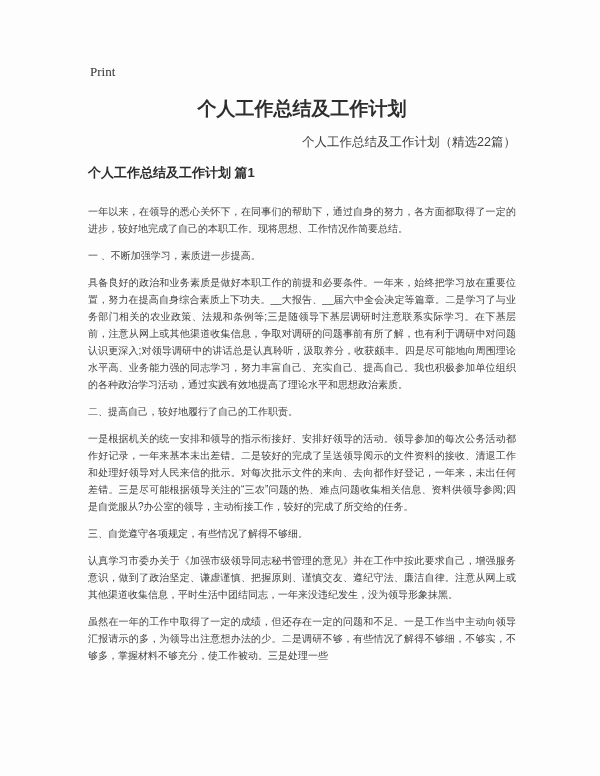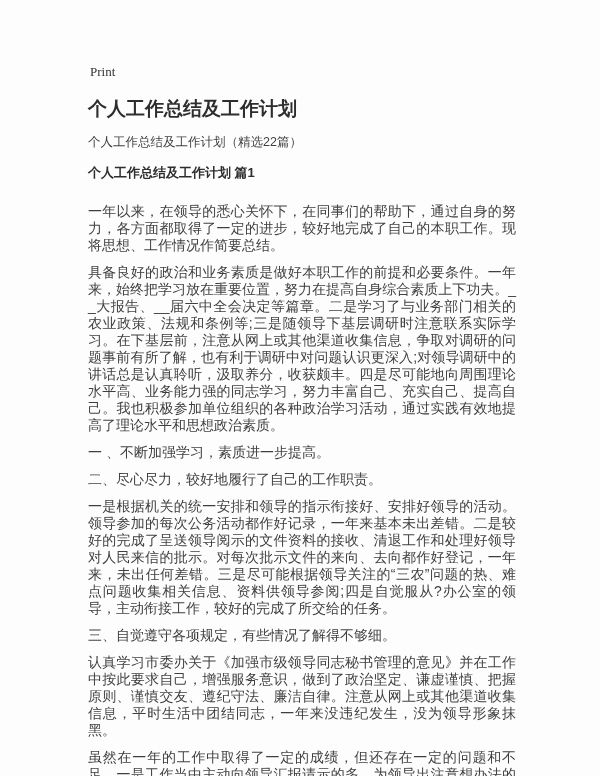--- a/index.html
+++ b/index.html
@@ -20,39 +20,40 @@
   .print-link {
     font-family: "Liberation Serif", serif;
     font-size: 13px;
     color: #333333;
     margin: 0 0 16px 2px;
   }
   .doc-title {
     font-size: 19px;
     font-weight: bold;
     color: #2e2e2e;
-    text-align: left;
+    text-align: center;
     margin: 0 0 12px 0;
     line-height: 26px;
   }
   .doc-subtitle {
     font-size: 12.5px;
     color: #3f3f3f;
     margin: 0 0 13px 0;
     line-height: 17px;
+    text-align: right;
   }
   .doc-heading {
     font-size: 13px;
     font-weight: bold;
     color: #2e2e2e;
     margin: 0 0 22px 0;
     line-height: 17px;
   }
   .doc-body p {
-    font-size: 14px;
+    font-size: 10px;
     color: #3f3f3f;
     line-height: 17px;
     margin: 0 0 10px 0;
     text-align: justify;
     word-break: break-all;
   }
 </style>
 </head>
 <body>
 
@@ -60,21 +61,21 @@
   <div class="print-link">Print</div>
 
   <h1 class="doc-title">个人工作总结及工作计划</h1>
 
   <div class="doc-subtitle">个人工作总结及工作计划（精选22篇）</div>
 
   <h2 class="doc-heading">个人工作总结及工作计划 篇1</h2>
 
   <div class="doc-body" id="doc-body">
       <p>一年以来，在领导的悉心关怀下，在同事们的帮助下，通过自身的努力，各方面都取得了一定的进步，较好地完成了自己的本职工作。现将思想、工作情况作简要总结。</p>
+      <p>一 、不断加强学习，素质进一步提高。</p>
       <p>具备良好的政治和业务素质是做好本职工作的前提和必要条件。一年来，始终把学习放在重要位置，努力在提高自身综合素质上下功夫。__大报告、__届六中全会决定等篇章。二是学习了与业务部门相关的农业政策、法规和条例等;三是随领导下基层调研时注意联系实际学习。在下基层前，注意从网上或其他渠道收集信息，争取对调研的问题事前有所了解，也有利于调研中对问题认识更深入;对领导调研中的讲话总是认真聆听，汲取养分，收获颇丰。四是尽可能地向周围理论水平高、业务能力强的同志学习，努力丰富自己、充实自己、提高自己。我也积极参加单位组织的各种政治学习活动，通过实践有效地提高了理论水平和思想政治素质。</p>
-      <p>一 、不断加强学习，素质进一步提高。</p>
-      <p>二、尽心尽力，较好地履行了自己的工作职责。</p>
+      <p>二、提高自己，较好地履行了自己的工作职责。</p>
       <p>一是根据机关的统一安排和领导的指示衔接好、安排好领导的活动。领导参加的每次公务活动都作好记录，一年来基本未出差错。二是较好的完成了呈送领导阅示的文件资料的接收、清退工作和处理好领导对人民来信的批示。对每次批示文件的来向、去向都作好登记，一年来，未出任何差错。三是尽可能根据领导关注的“三农”问题的热、难点问题收集相关信息、资料供领导参阅;四是自觉服从?办公室的领导，主动衔接工作，较好的完成了所交给的任务。</p>
       <p>三、自觉遵守各项规定，有些情况了解得不够细。</p>
       <p>认真学习市委办关于《加强市级领导同志秘书管理的意见》并在工作中按此要求自己，增强服务意识，做到了政治坚定、谦虚谨慎、把握原则、谨慎交友、遵纪守法、廉洁自律。注意从网上或其他渠道收集信息，平时生活中团结同志，一年来没违纪发生，没为领导形象抹黑。</p>
       <p>虽然在一年的工作中取得了一定的成绩，但还存在一定的问题和不足。一是工作当中主动向领导汇报请示的多，为领导出注意想办法的少。二是调研不够，有些情况了解得不够细，不够实，不够多，掌握材料不够充分，使工作被动。三是处理一些</p>
     </div>
 </div>
 
 </body></html>

